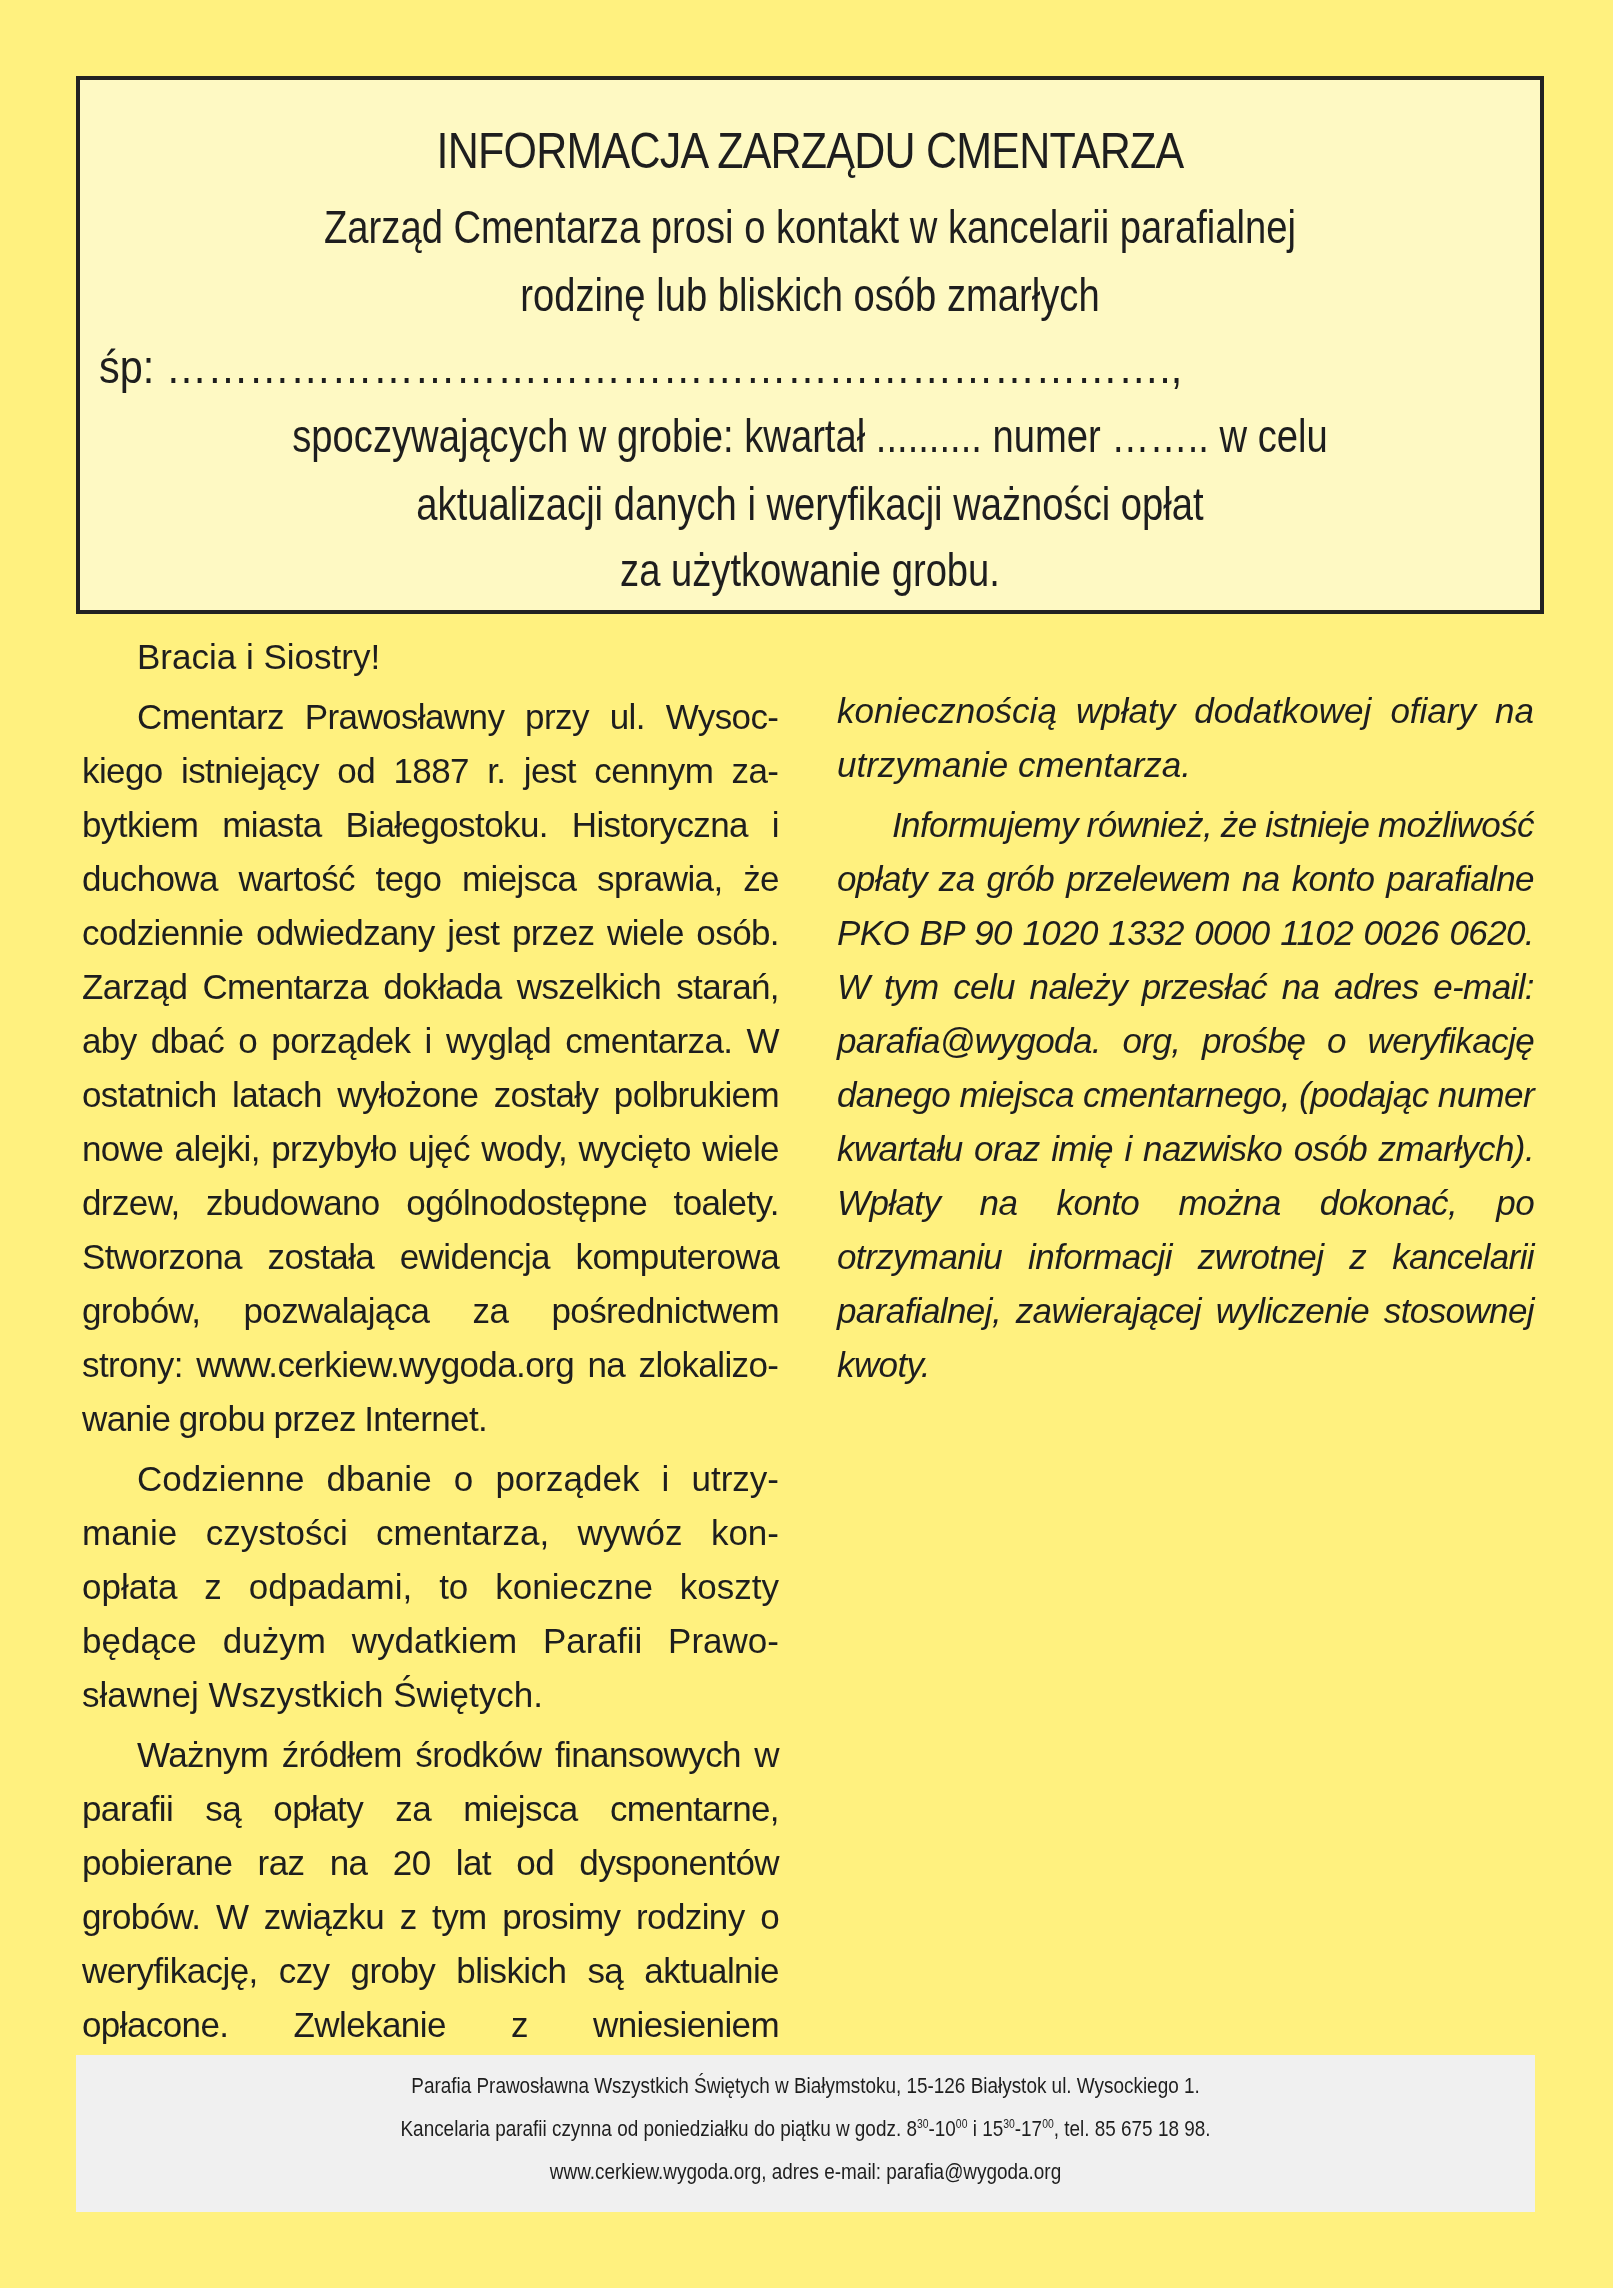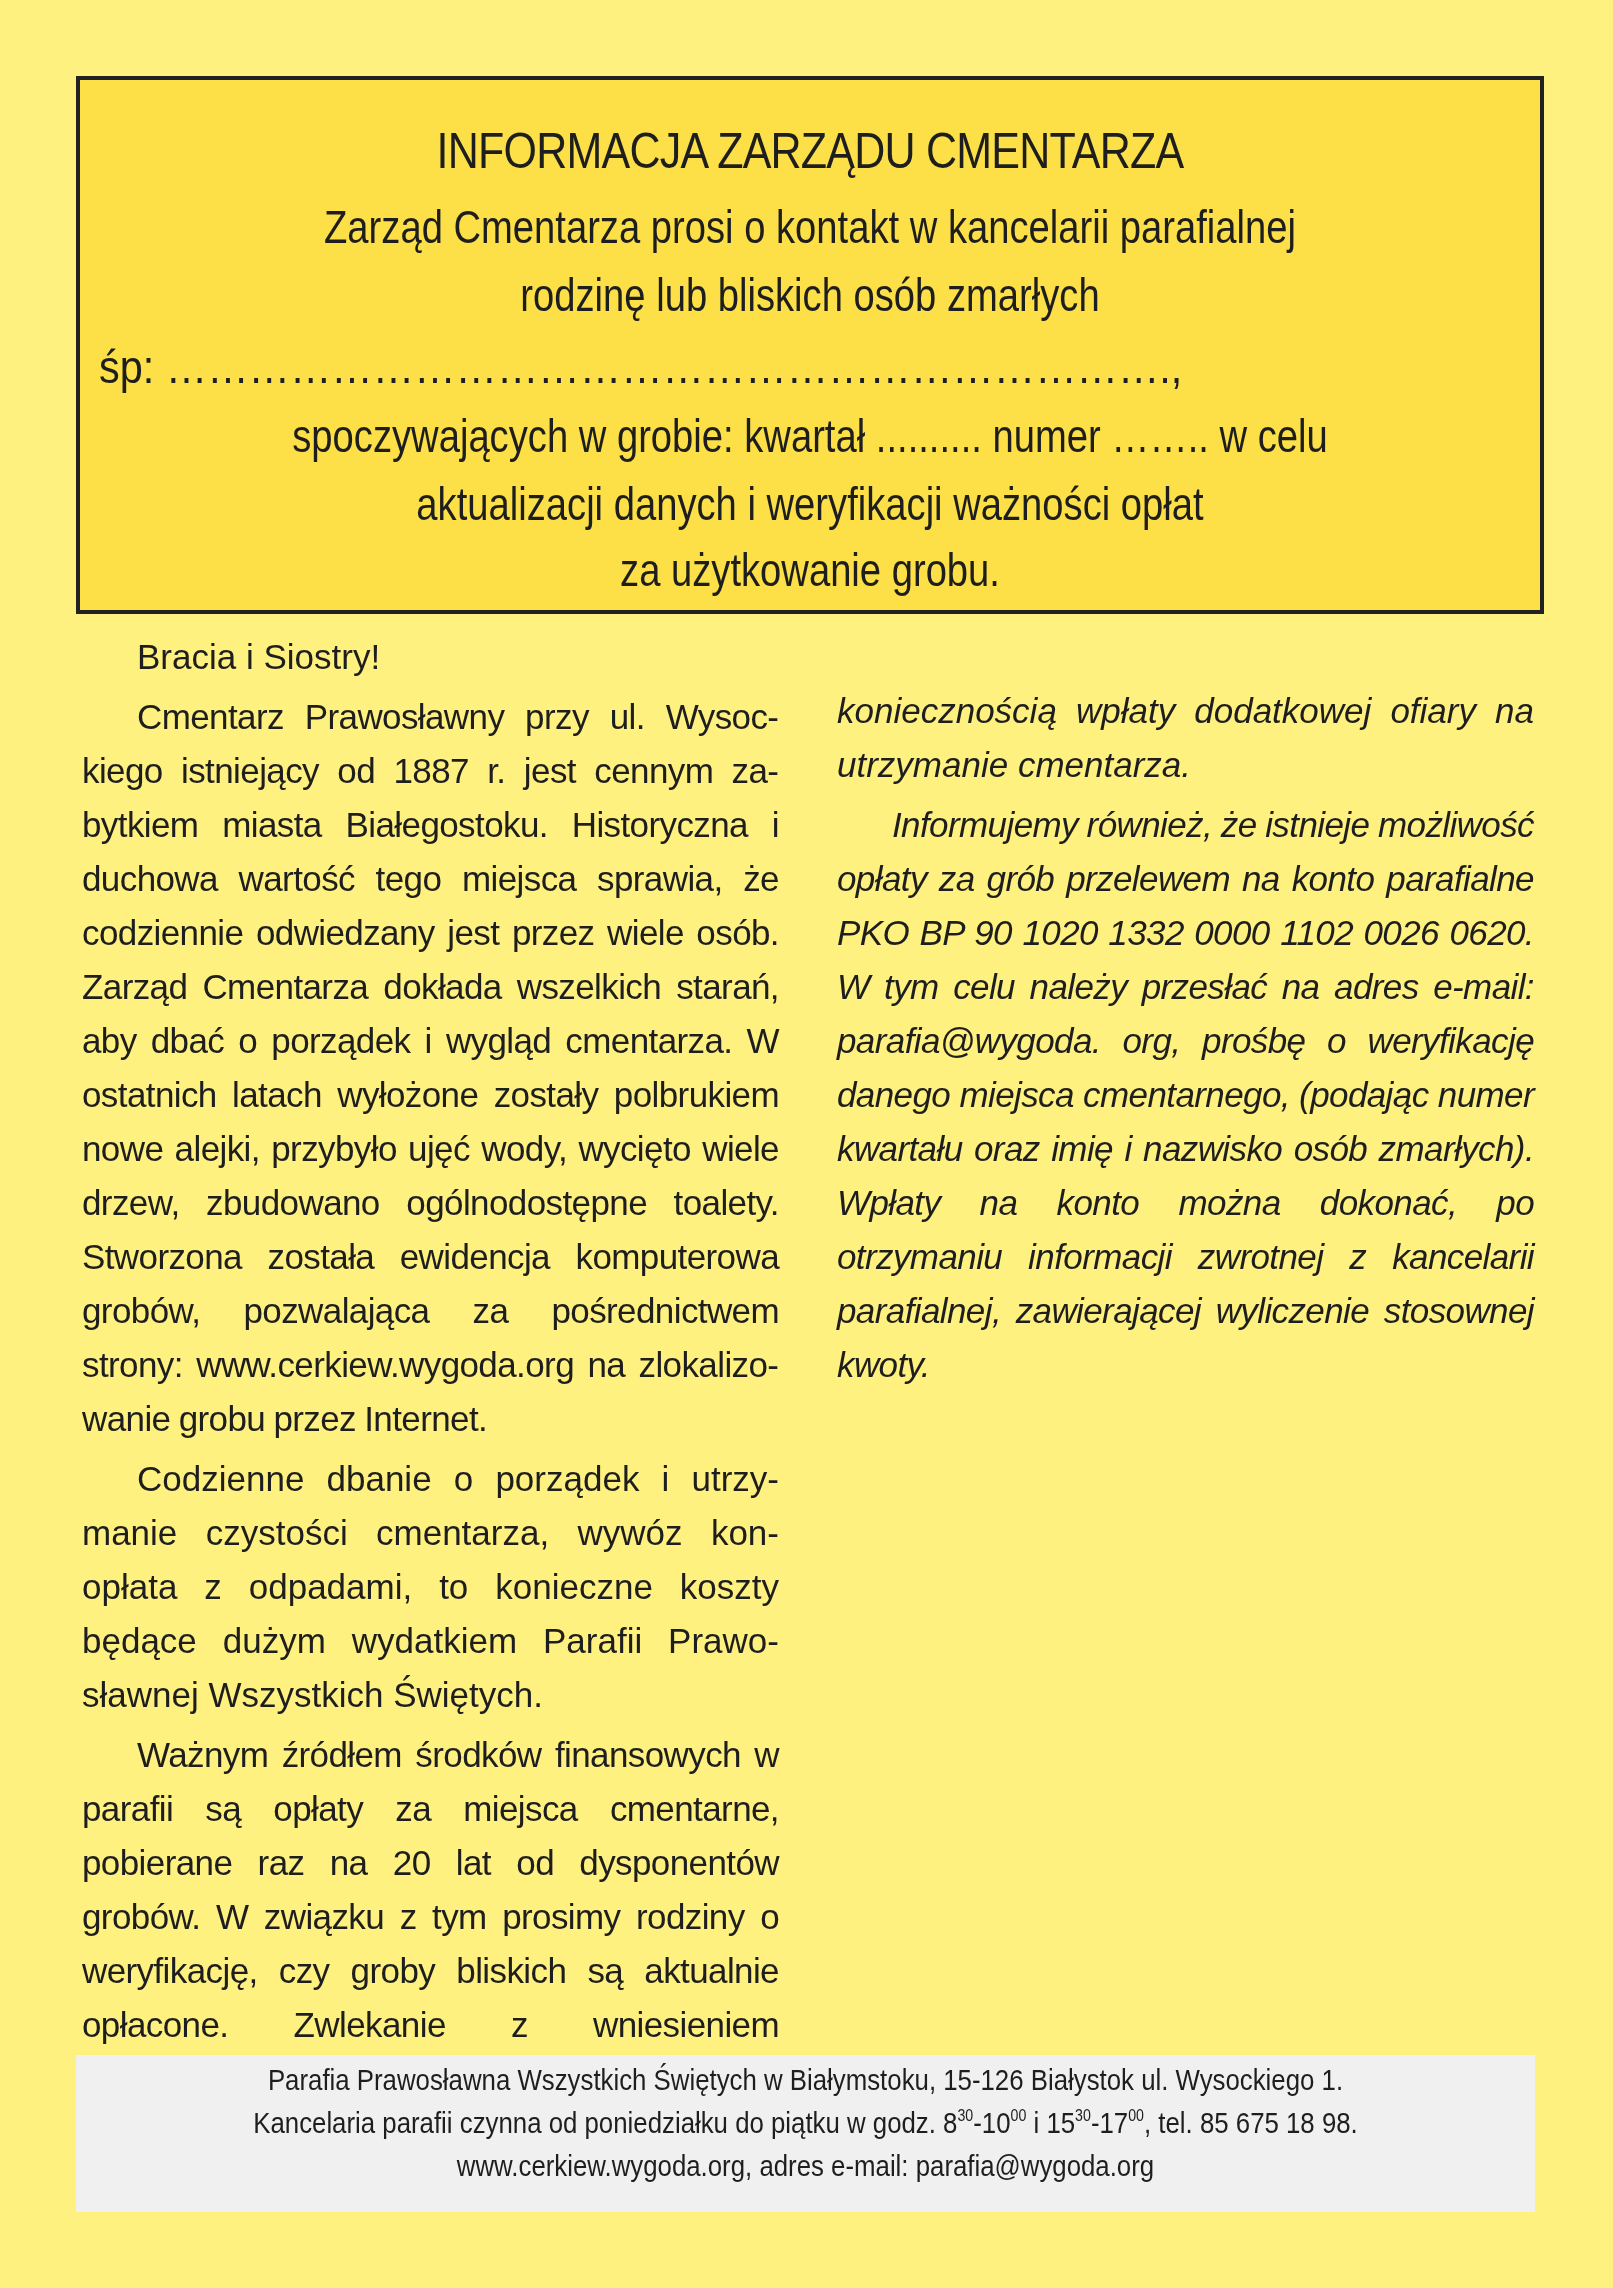--- a/index.html
+++ b/index.html
@@ -8,21 +8,21 @@
     background: #fff17f;
     position: relative;
     overflow: hidden;
     font-family: "Liberation Sans", "DejaVu Sans", sans-serif;
     color: #1e1e1e;
   }
   .notice-box {
     position: absolute;
     left: 76px; top: 76px;
     width: 1460px; height: 530px;
-    background: #fde047;
+    background: #fef9c3;
     border: 4.6px solid #222;
     box-sizing: content-box;
     text-align: center;
   }
   .notice-title {
     position: absolute; left: 0; right: 0; top: 44px;
     font-size: 50px; letter-spacing: -0.9px;
     transform: scaleX(0.86); transform-origin: center;
     line-height: 55px;
   }
@@ -57,23 +57,23 @@
   .col p { margin: 6px; text-indent: 55px; }
   .col p.noindent { text-indent: 0; }
   .col .squeeze { letter-spacing: -0.6px; word-spacing: -0.9px; }
 
   .footer {
     position: absolute;
     left: 76px; top: 2055px;
     width: 1459px; height: 157px;
     background: #f0f0f0;
     text-align: center;
-    font-size: 30px;
+    font-size: 22px;
     line-height: 43px;
-    padding-top: 3px;
+    padding-top: 9px;
     box-sizing: border-box;
   }
   .footer div { white-space: nowrap; transform: scaleX(0.86); transform-origin: center; }
   sup { font-size: 0.55em; vertical-align: 0.7em; line-height: 0; }
 </style>
 </head>
 <body>
 
 <div class="notice-box">
   <div class="notice-title">INFORMACJA ZARZĄDU CMENTARZA</div>

